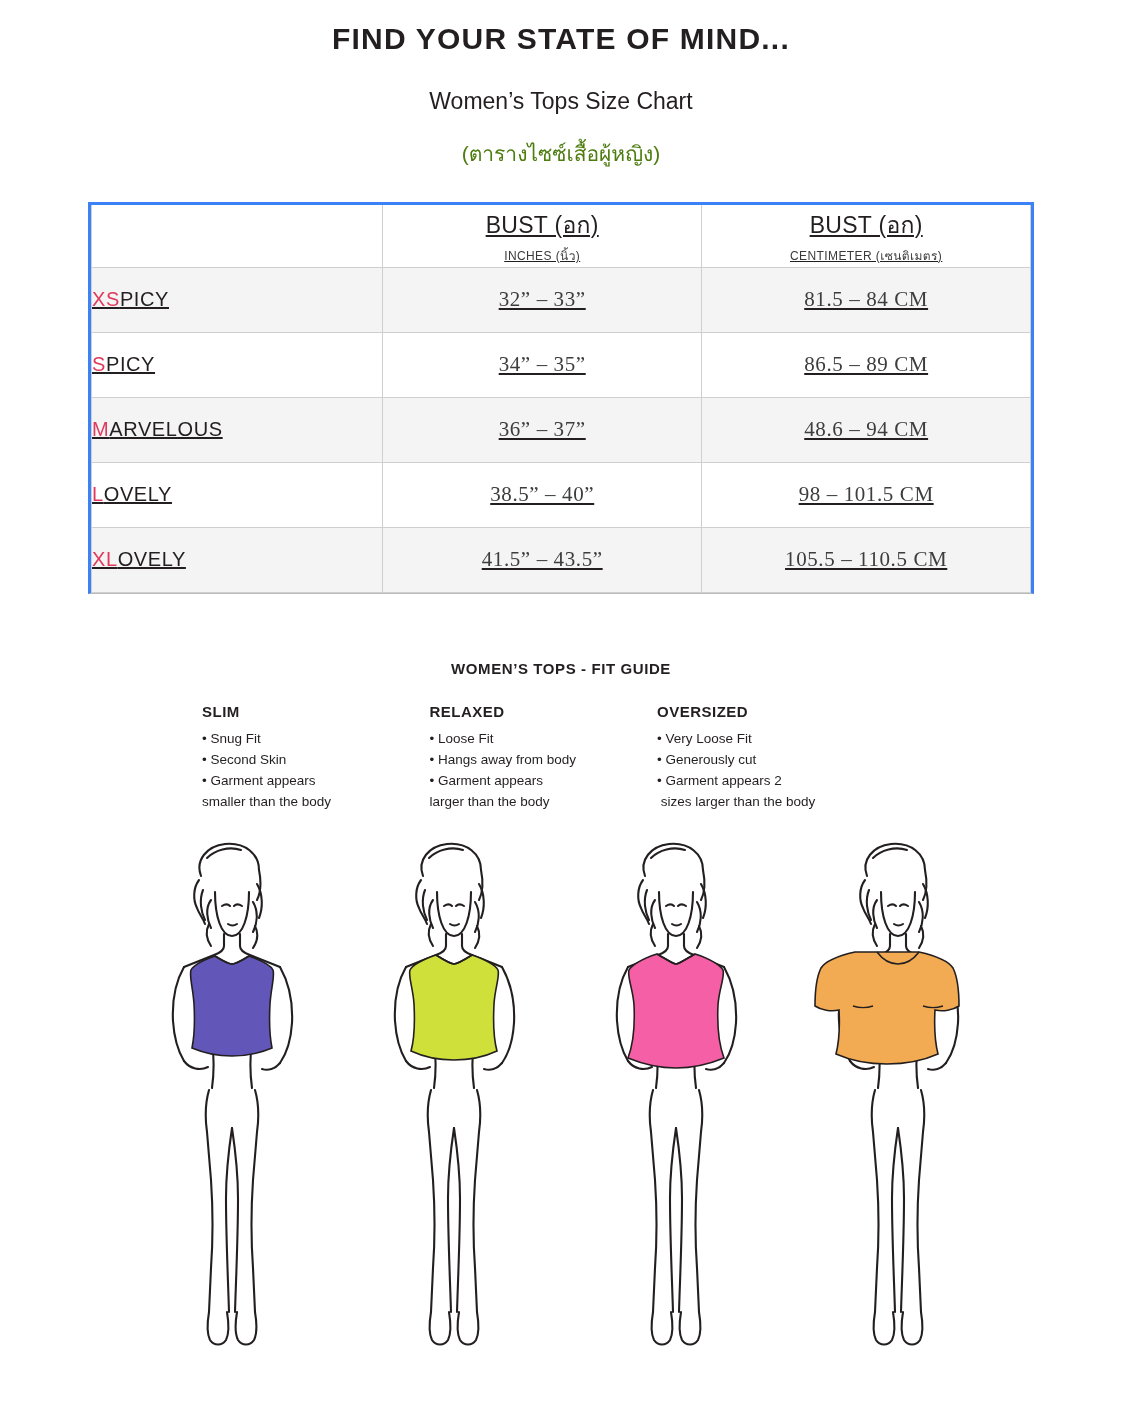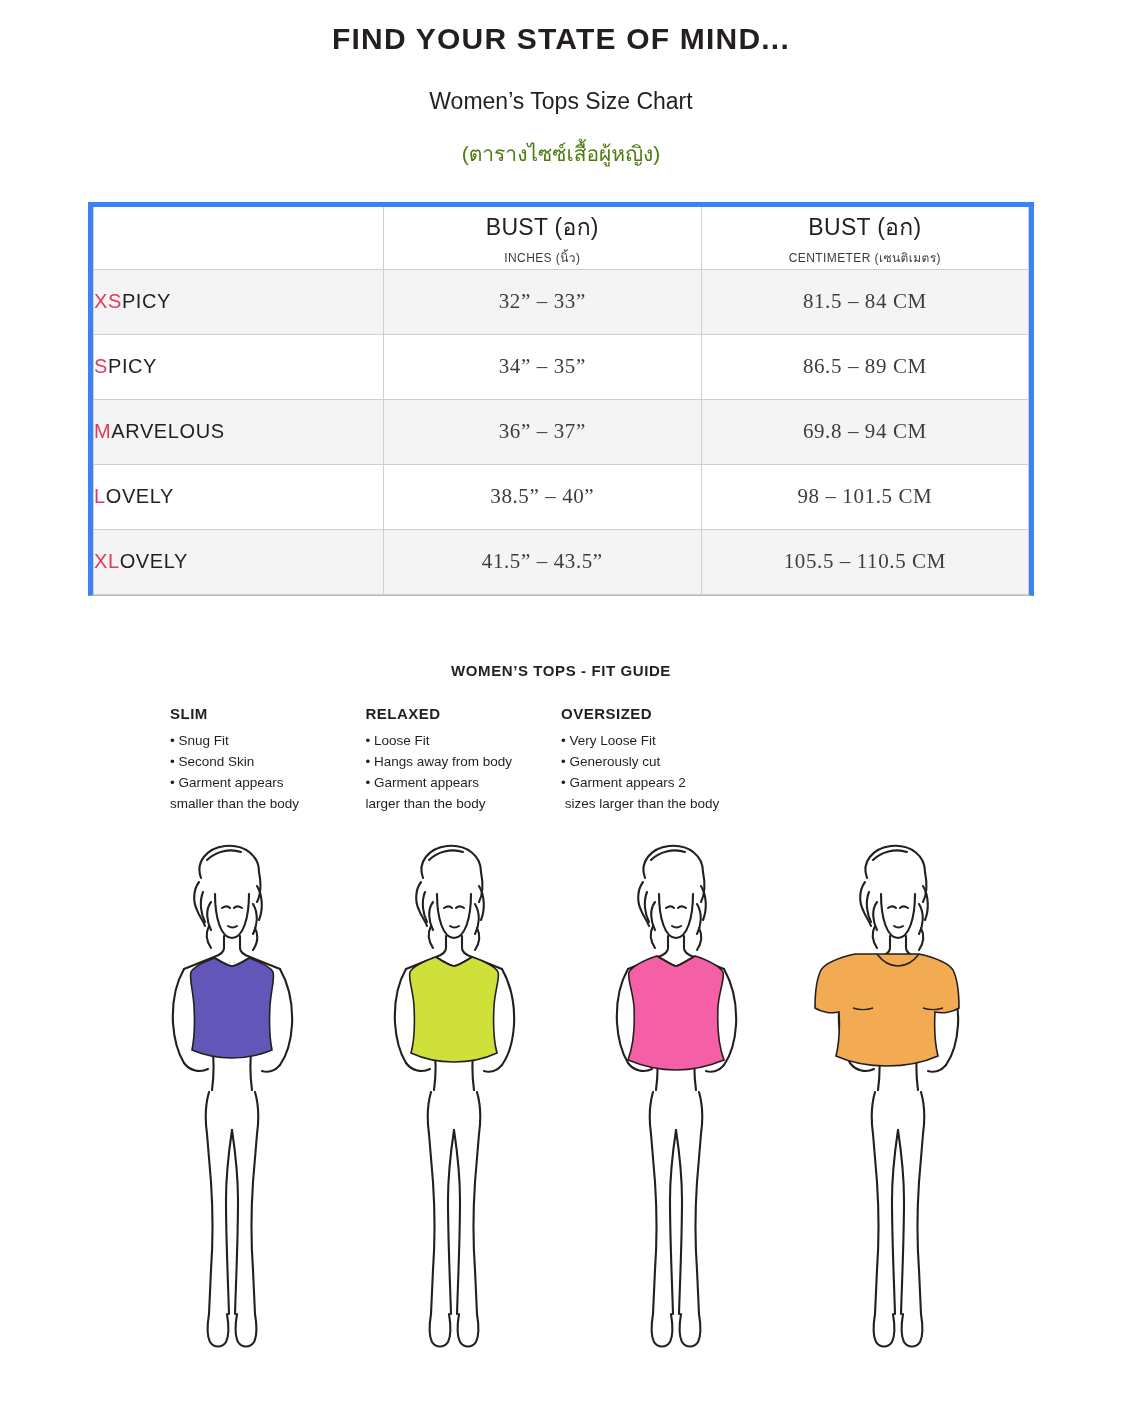--- a/index.html
+++ b/index.html
@@ -32,22 +32,23 @@
   }
   .h-thai {
     font-size: 21px;
     margin-top: 22px;
     color: #4d7c0f;
   }
 
   
   .table-wrap {
     margin: 32px 88px 0 88px;
-    border: 5px solid #3b82f6;
+    border: 3px solid #3b82f6;
     border-bottom: 1px solid #b9b9b9;
+    text-decoration: underline;
   }
   table.size {
     width: 100%;
     border-collapse: collapse;
     table-layout: fixed;
   }
   table.size col.c1 { width: 31%; }
   table.size col.c2 { width: 34%; }
   table.size col.c3 { width: 35%; }
 
@@ -99,21 +100,21 @@
     font-size: 15px;
     font-weight: bold;
     letter-spacing: .6px;
     margin-top: 66px;
     color: #231f20;
   }
   .fit-cols {
     display: flex;
     margin: 26px 170px 0 170px;
   }
-  .fit-col { width: 25%; padding-right: 10px; }
+  .fit-col { width: 25%; padding-right: 10px; margin-left: 32px; }
   .fit-head {
     font-size: 15px;
     font-weight: bold;
     letter-spacing: .5px;
     margin-bottom: 8px;
   }
   .fit-line {
     font-size: 13.5px;
     line-height: 21px;
     color: #231f20;
@@ -170,21 +171,21 @@
           <td class="val">81.5 – 84 CM</td>
         </tr>
         <tr>
           <td class="size-name"><span class="hl">S</span><span>PICY</span></td>
           <td class="val">34” – 35”</td>
           <td class="val">86.5 – 89 CM</td>
         </tr>
         <tr>
           <td class="size-name"><span class="hl">M</span><span>ARVELOUS</span></td>
           <td class="val">36” – 37”</td>
-          <td class="val">69.8 – 94 CM</td>
+          <td class="val">48.6 – 94 CM</td>
         </tr>
         <tr>
           <td class="size-name"><span class="hl">L</span><span>OVELY</span></td>
           <td class="val">38.5” – 40”</td>
           <td class="val">98 – 101.5 CM</td>
         </tr>
         <tr>
           <td class="size-name"><span class="hl">XL</span><span>OVELY</span></td>
           <td class="val">41.5” – 43.5”</td>
           <td class="val">105.5 – 110.5 CM</td>

